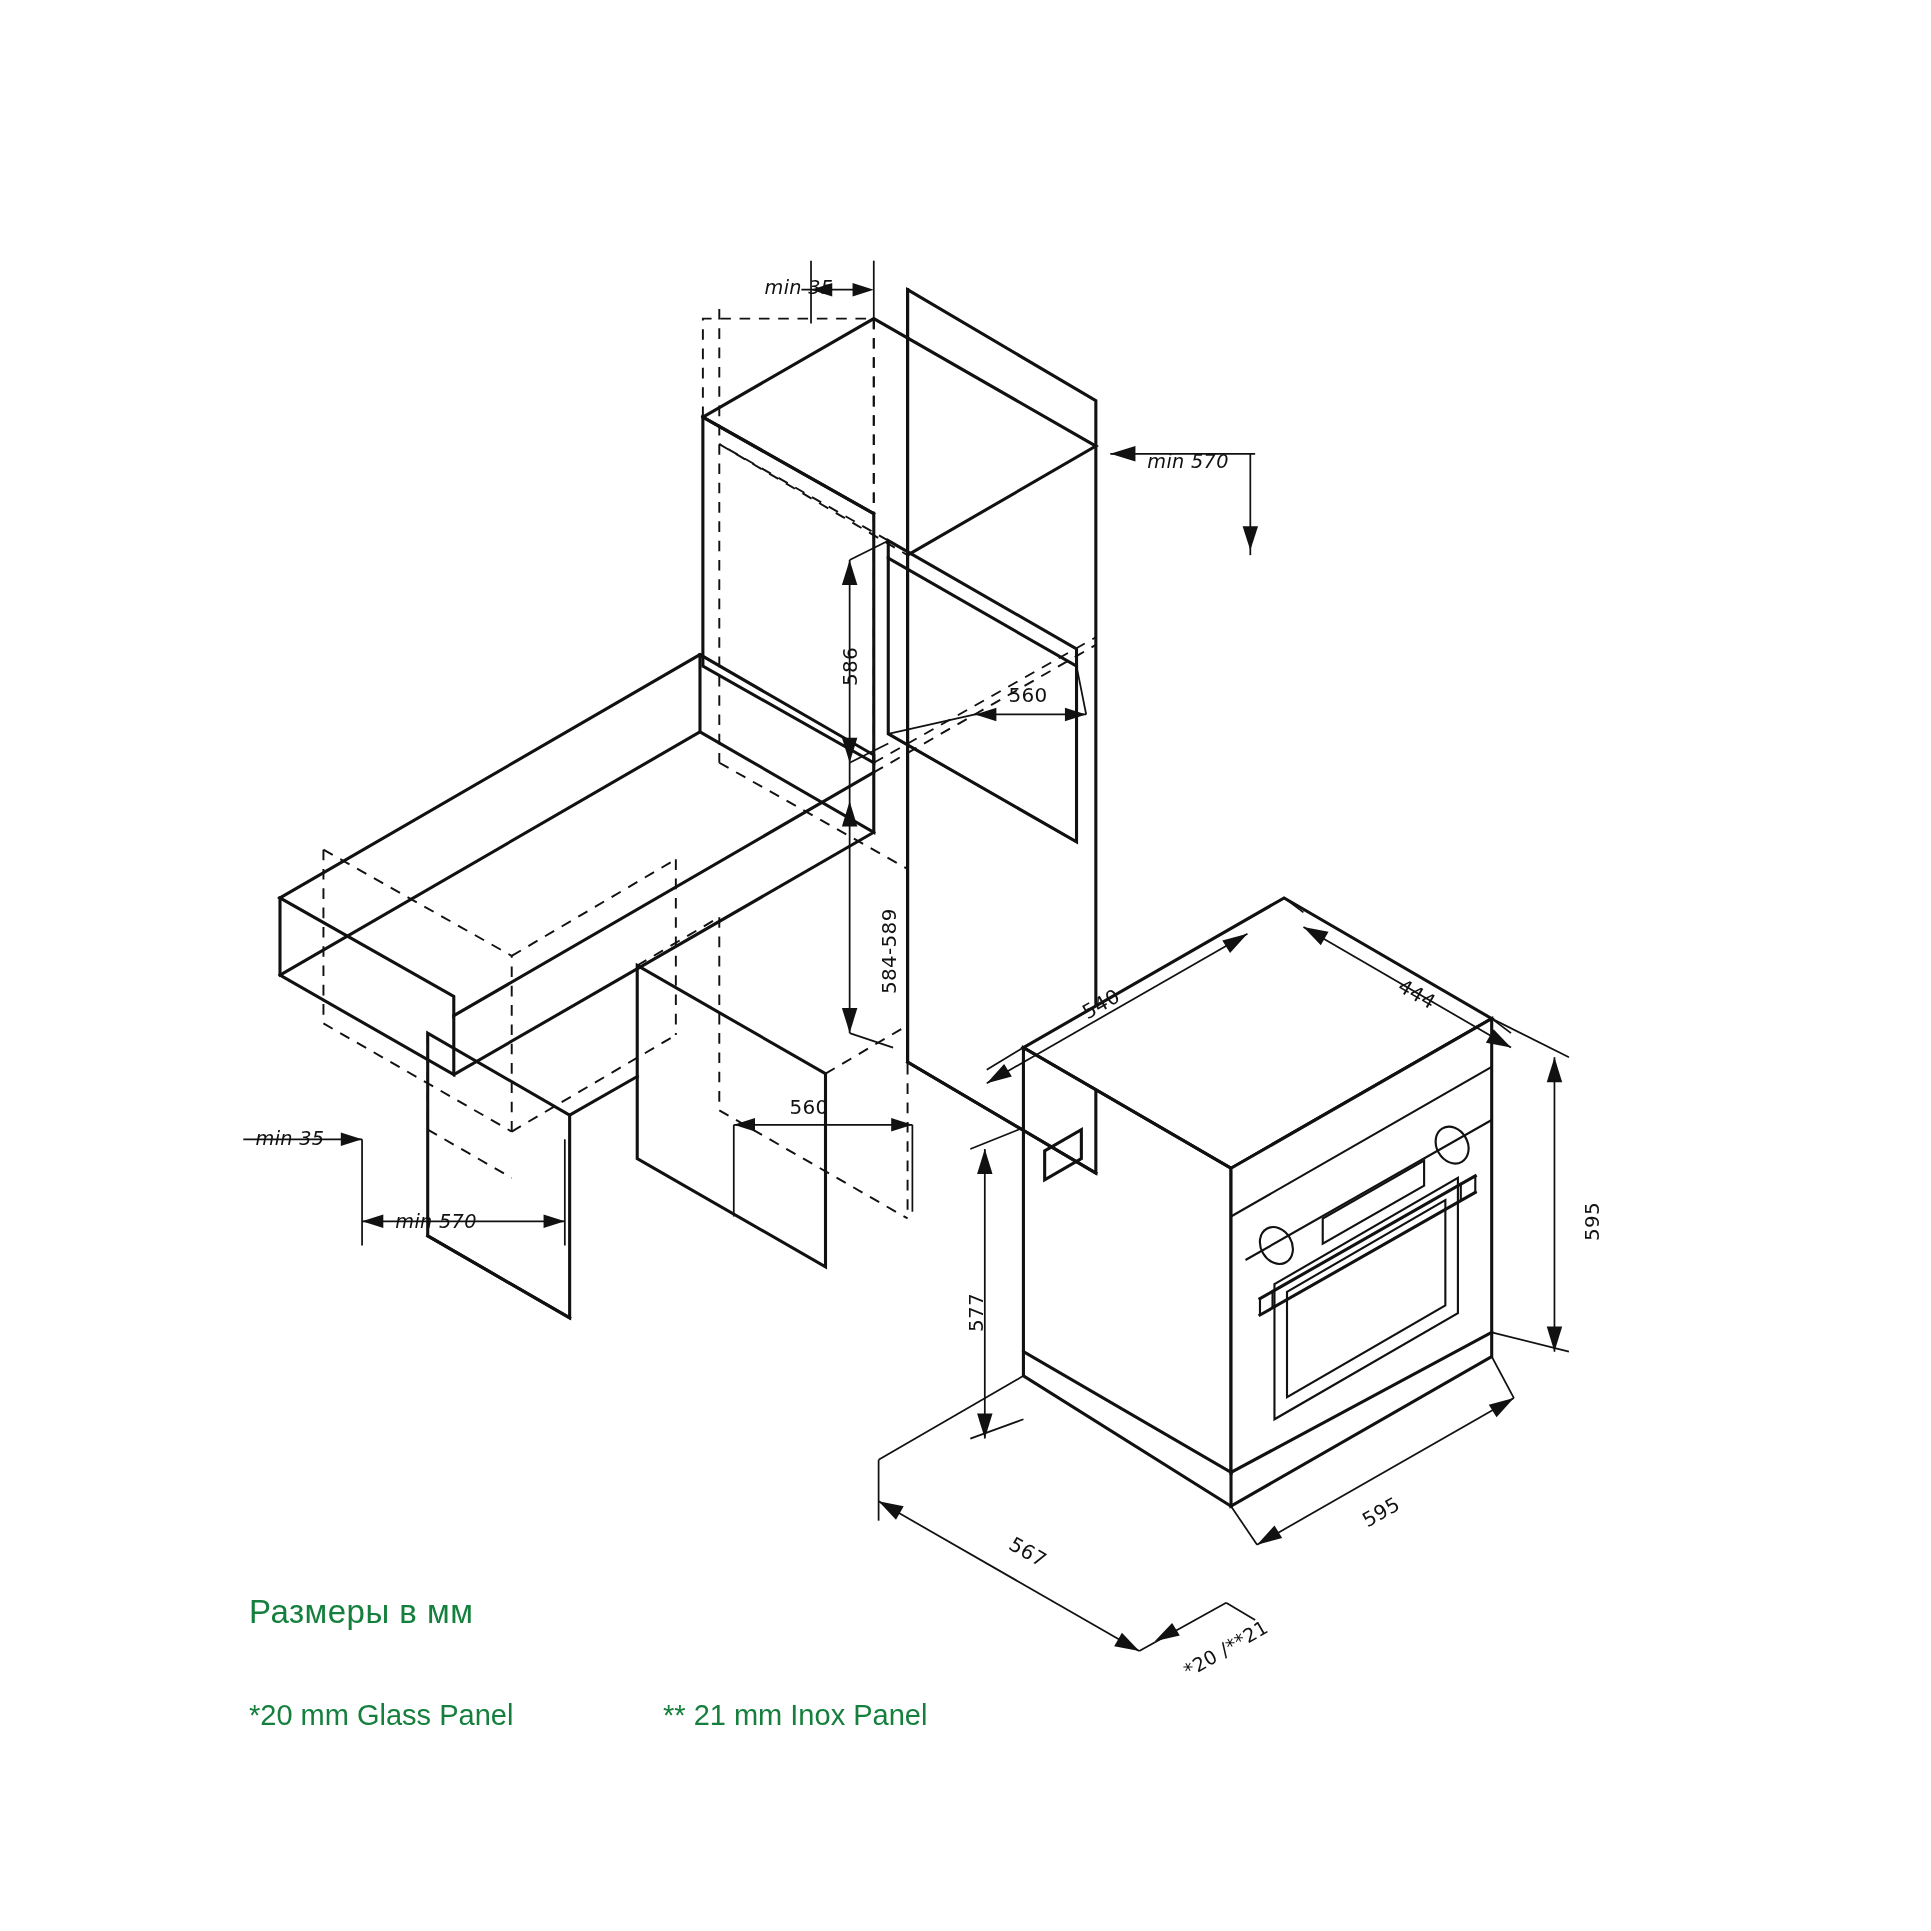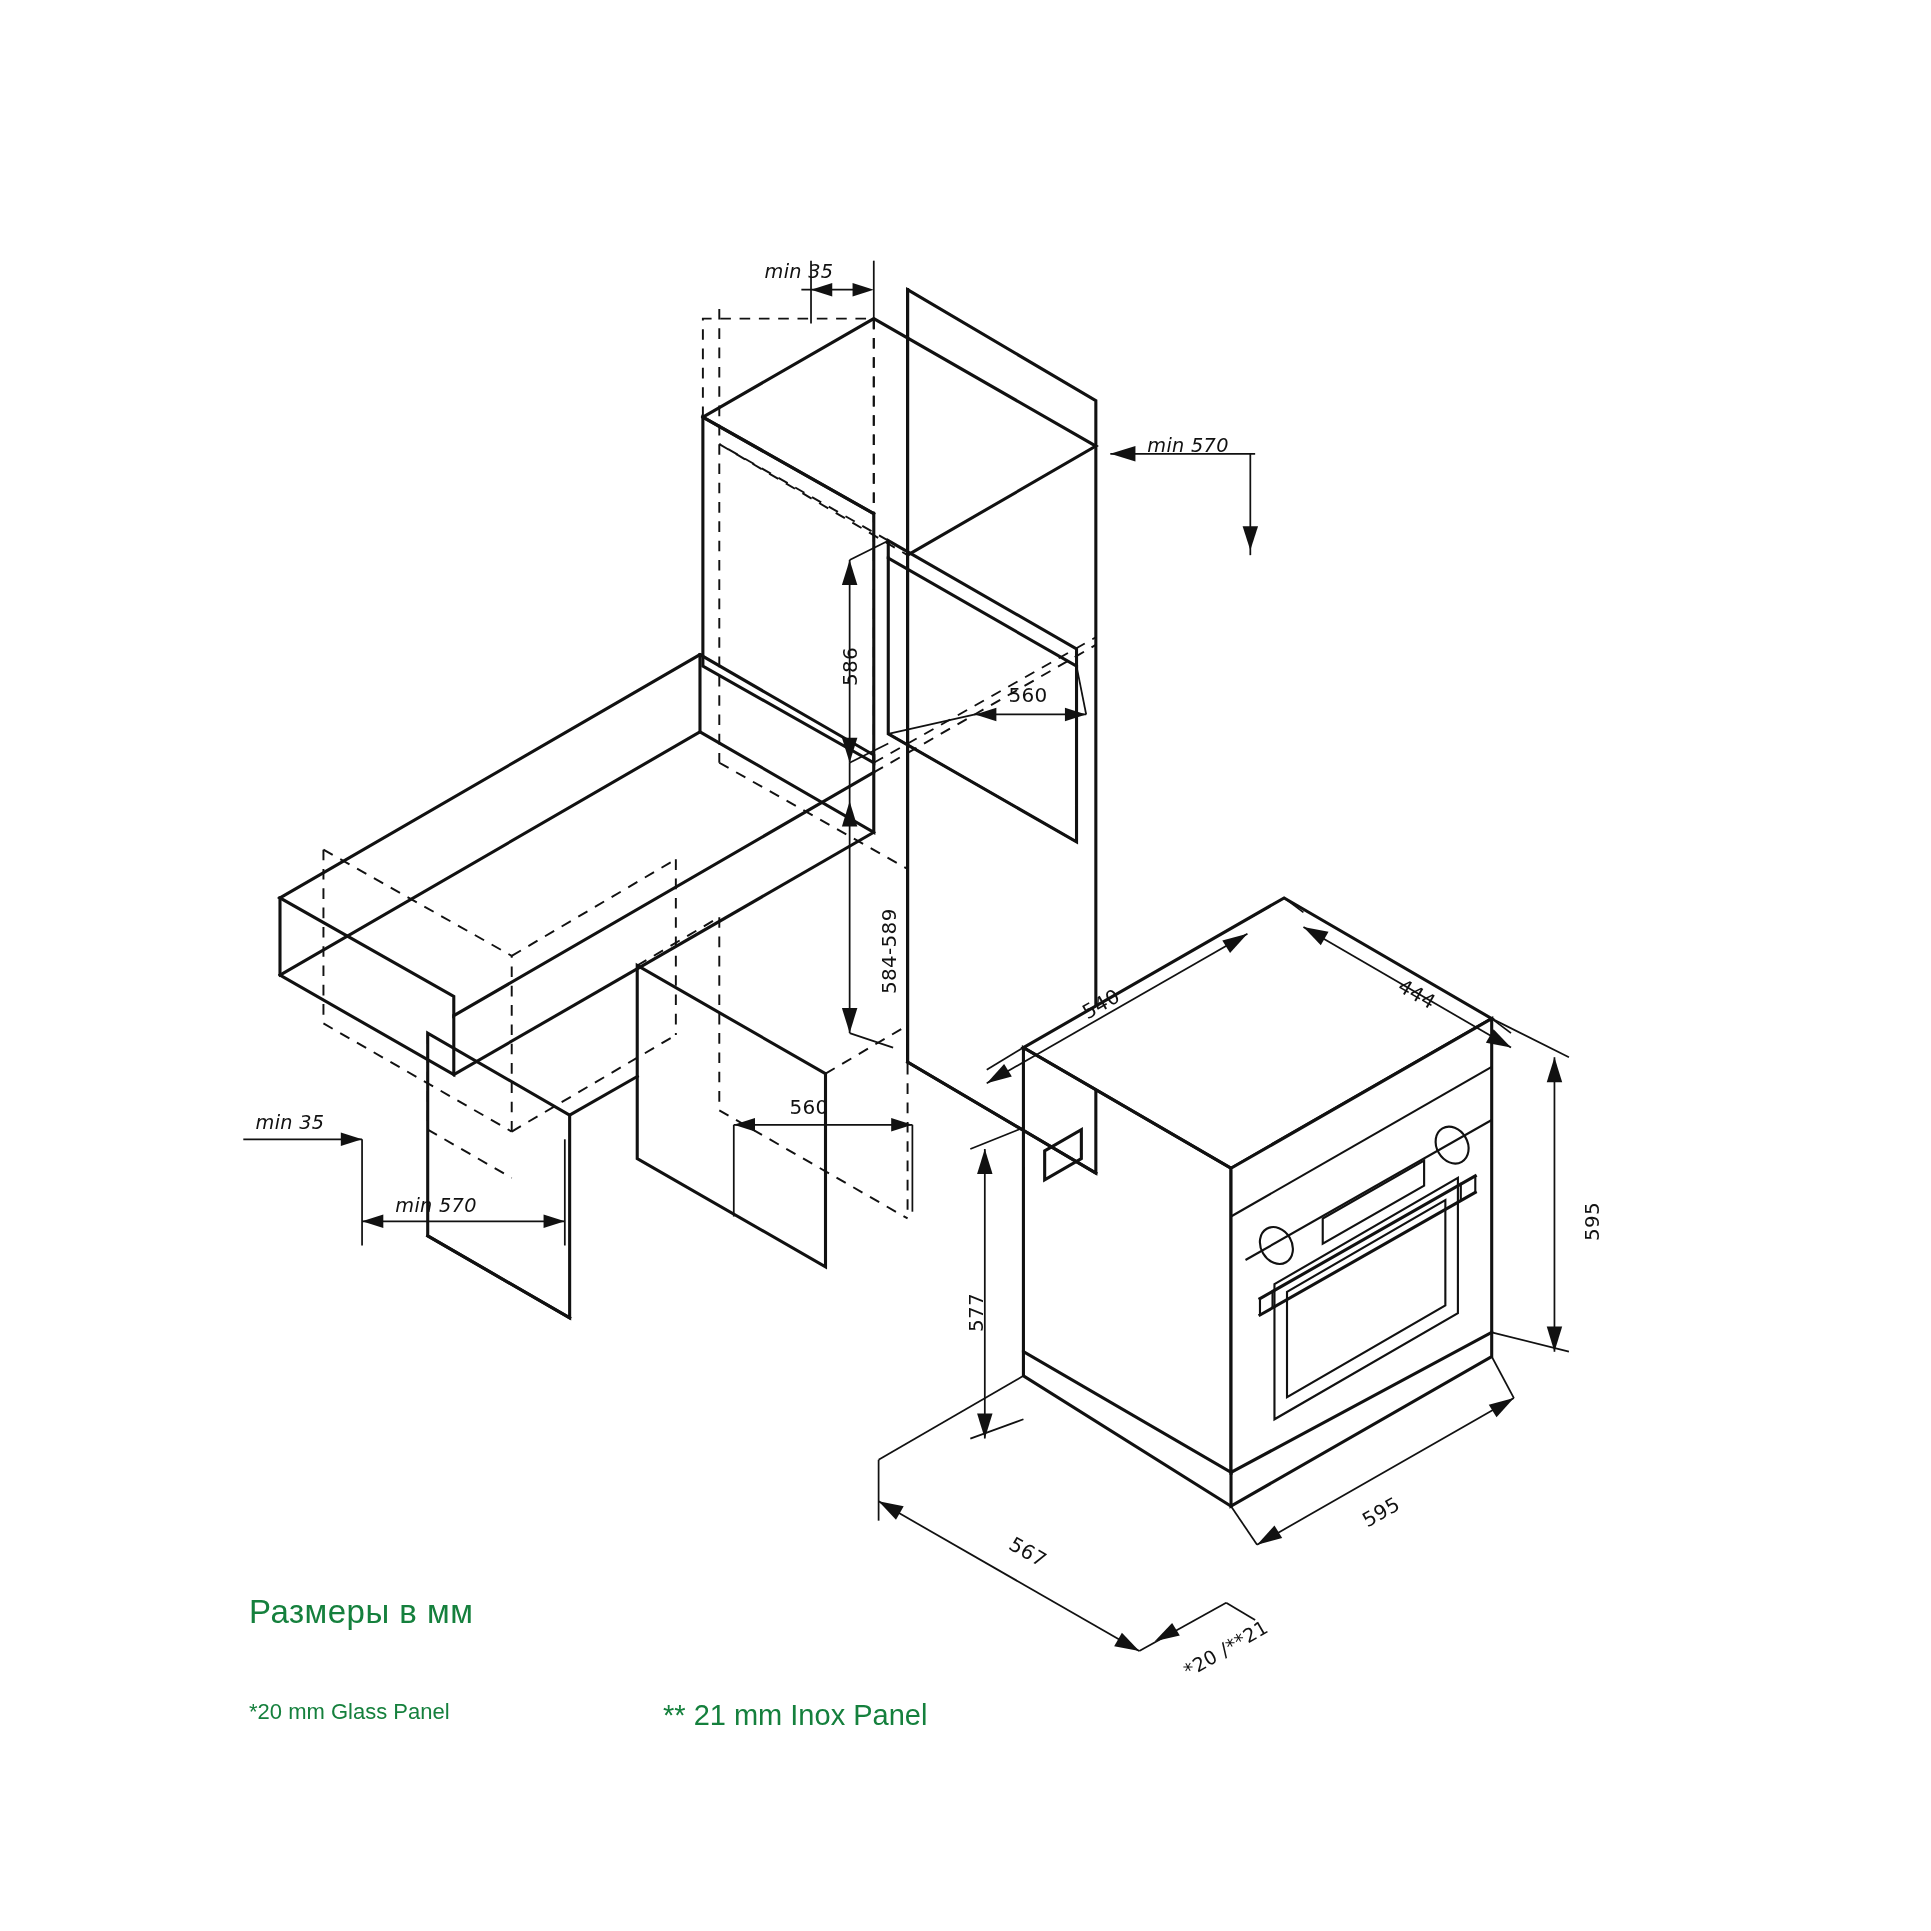--- a/index.html
+++ b/index.html
@@ -66,39 +66,40 @@
     position: absolute;
     font-family: "DejaVu Sans", sans-serif;
     font-size: 20px;
     color: #111111;
     white-space: nowrap;
     letter-spacing: 0.3px;
   }
   .label.italic {
     font-style: italic;
     font-size: 19.3px;
+    margin-top: 16px;
   }
   .label.rot90 {
     transform: rotate(-90deg);
     transform-origin: left top;
   }
   .caption {
     position: absolute;
     font-family: Liberation Sans, sans-serif;
     color: #15803d;
     white-space: nowrap;
   }
   #caption-title {
     font-size: 33px;
     left: 249px;
     top: 1593px;
     letter-spacing: 0.5px;
   }
   #caption-glass {
-    font-size: 22px;
+    font-size: 29px;
     left: 249px;
     top: 1699px;
   }
   #caption-inox {
     font-size: 29px;
     left: 637px;
     top: 1699px;
     margin-left: 26px;
   }
 </style>

